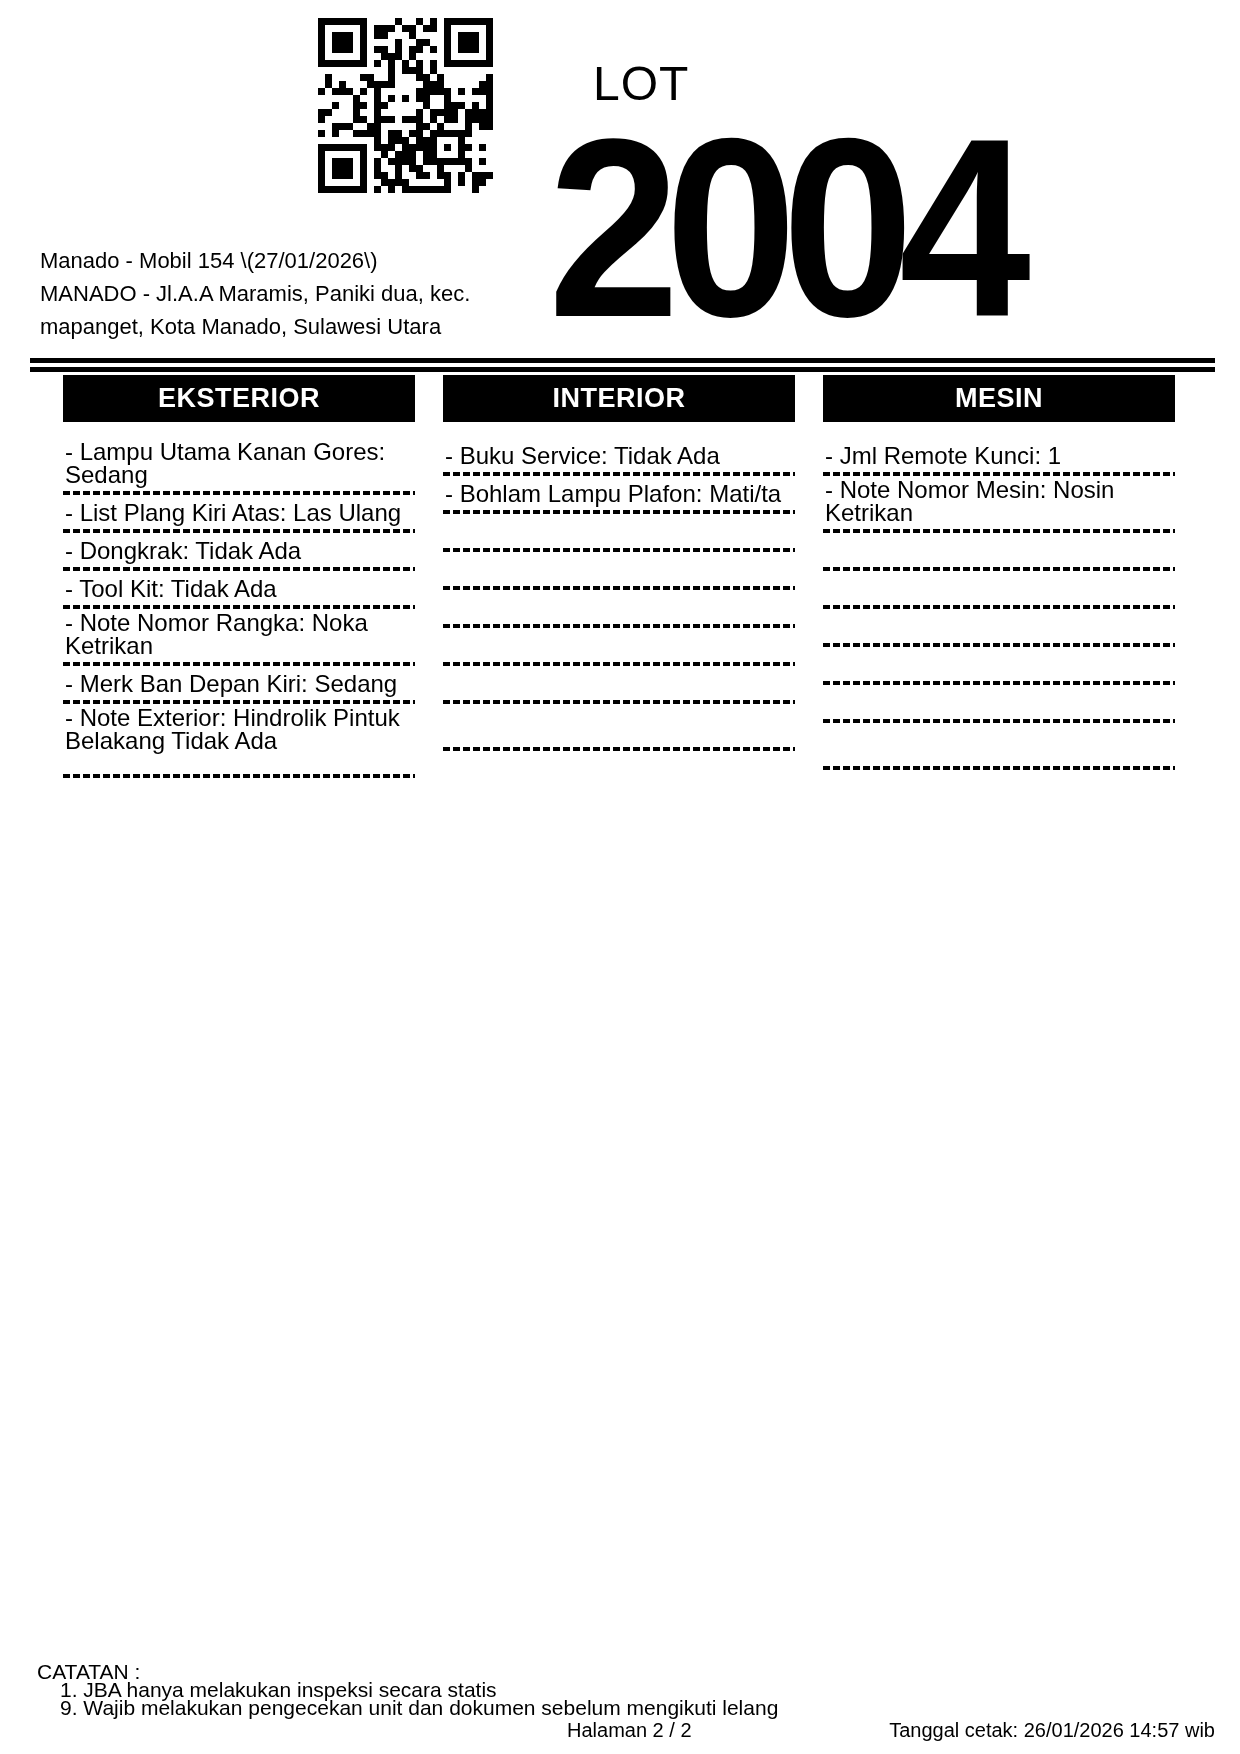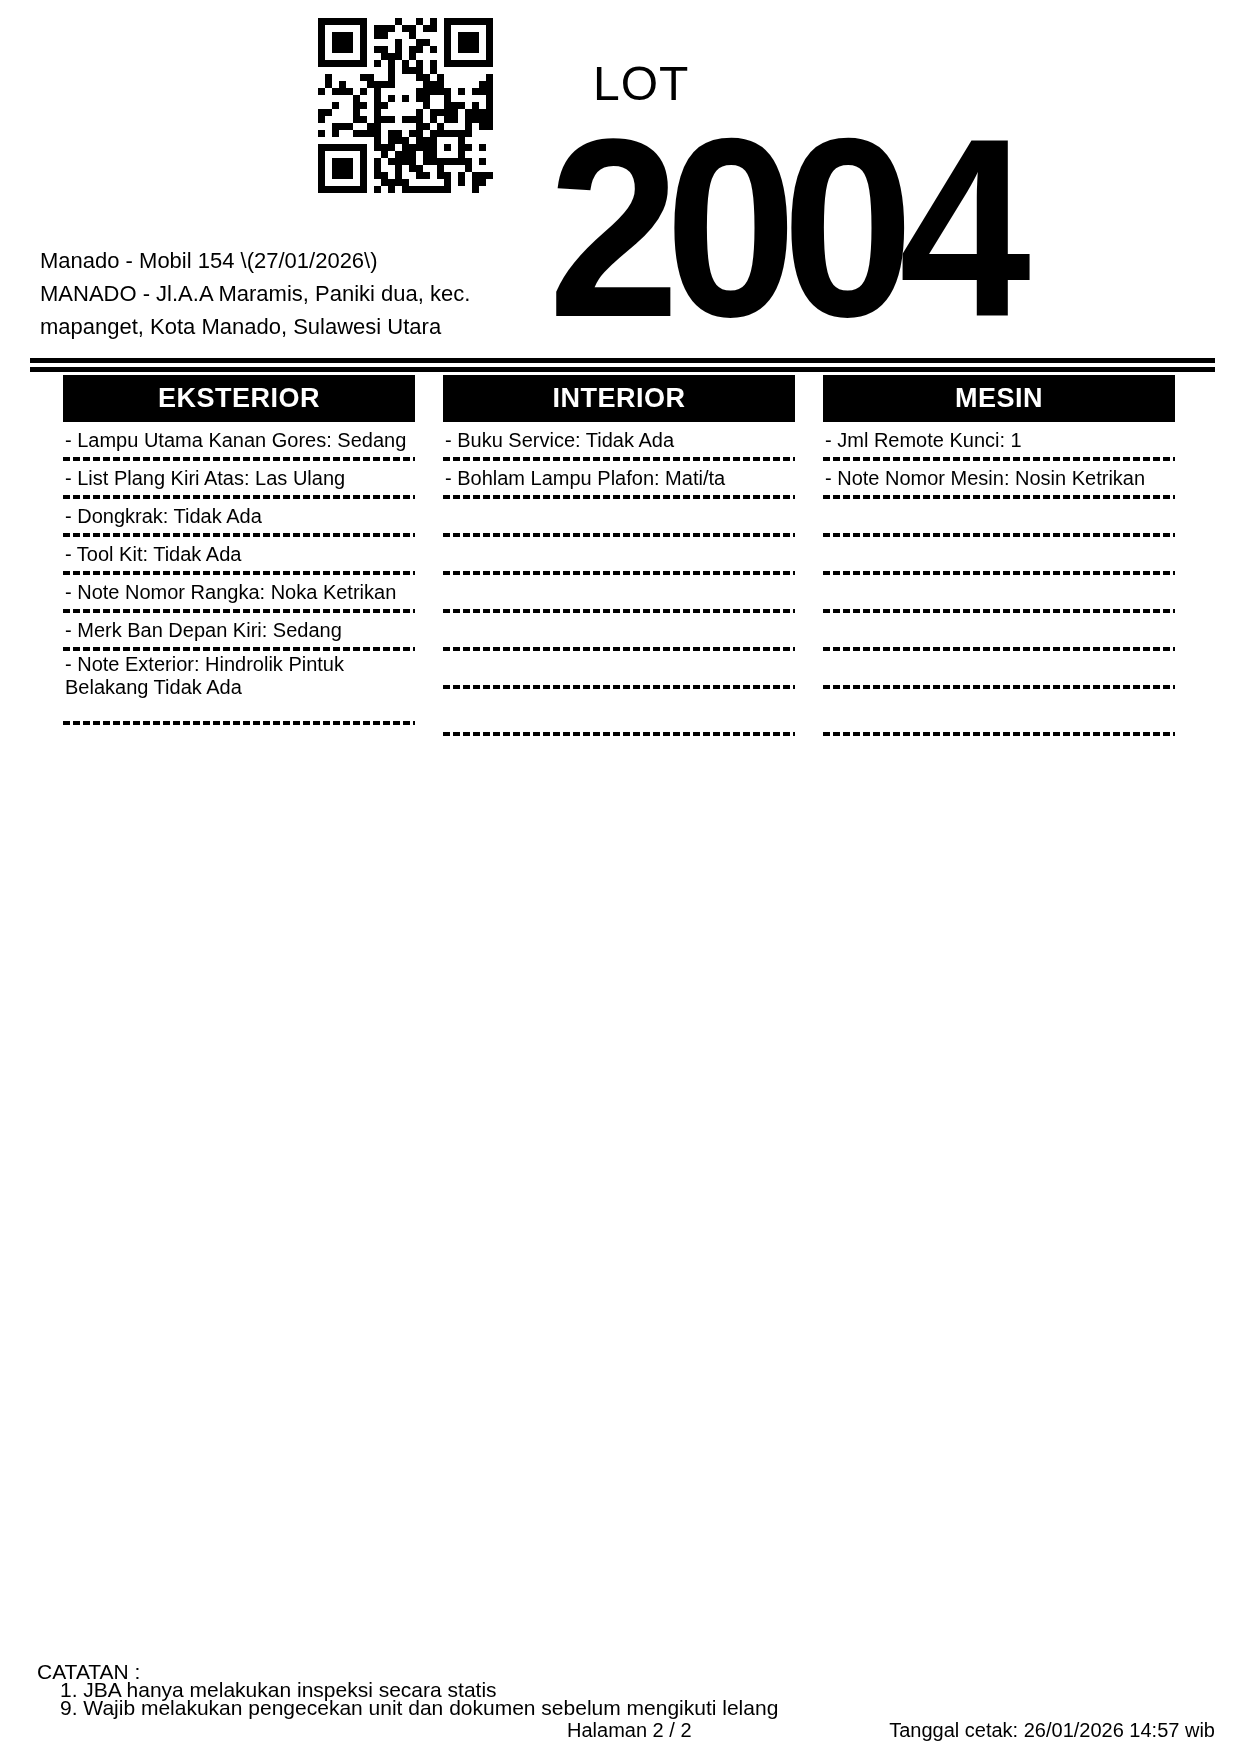--- a/index.html
+++ b/index.html
@@ -63,31 +63,31 @@
   .column { width: 352px; }
   .col-header {
     height: 47px;
     background: #000;
     color: #fff;
     font-size: 27px;
     font-weight: bold;
     text-align: center;
     line-height: 47px;
     letter-spacing: 0.5px;
-    margin-bottom: 1px;
+    margin-bottom: 16px;
   }
   .row {
     min-height: 38px;
     display: flex;
     flex-direction: column;
     justify-content: flex-end;
   }
   .row:last-child { min-height: 47px; gap: 17px; }
   .row-text {
-    font-size: 20px;
+    font-size: 24px;
     line-height: 23px;
     padding: 2px 0 5px 2px;
   }
   .row-text:empty { padding: 0; }
   .dash {
     height: 4px;
     background: repeating-linear-gradient(90deg, #000 0 7px, transparent 7px 10px);
   }
   
   .notes {

